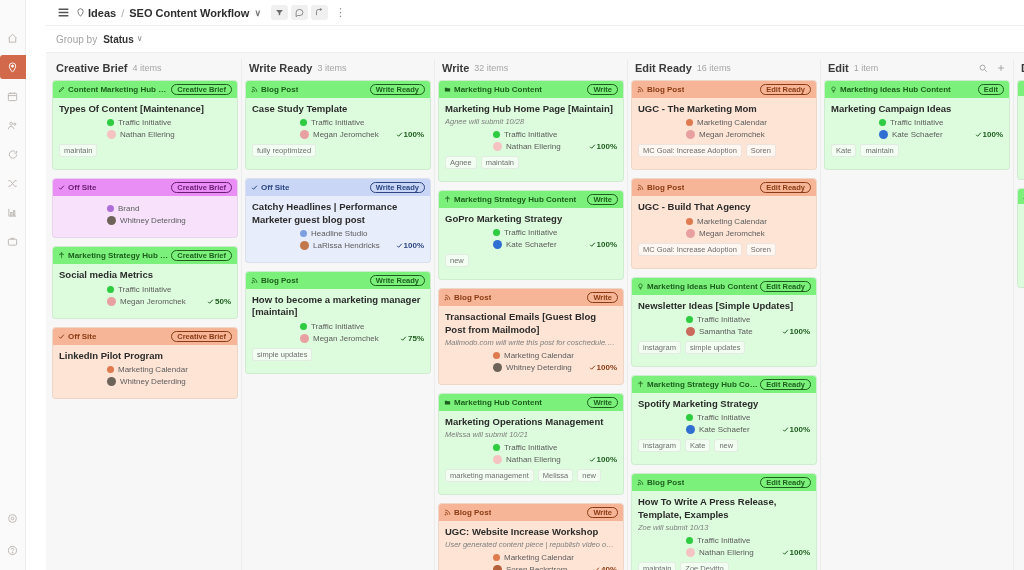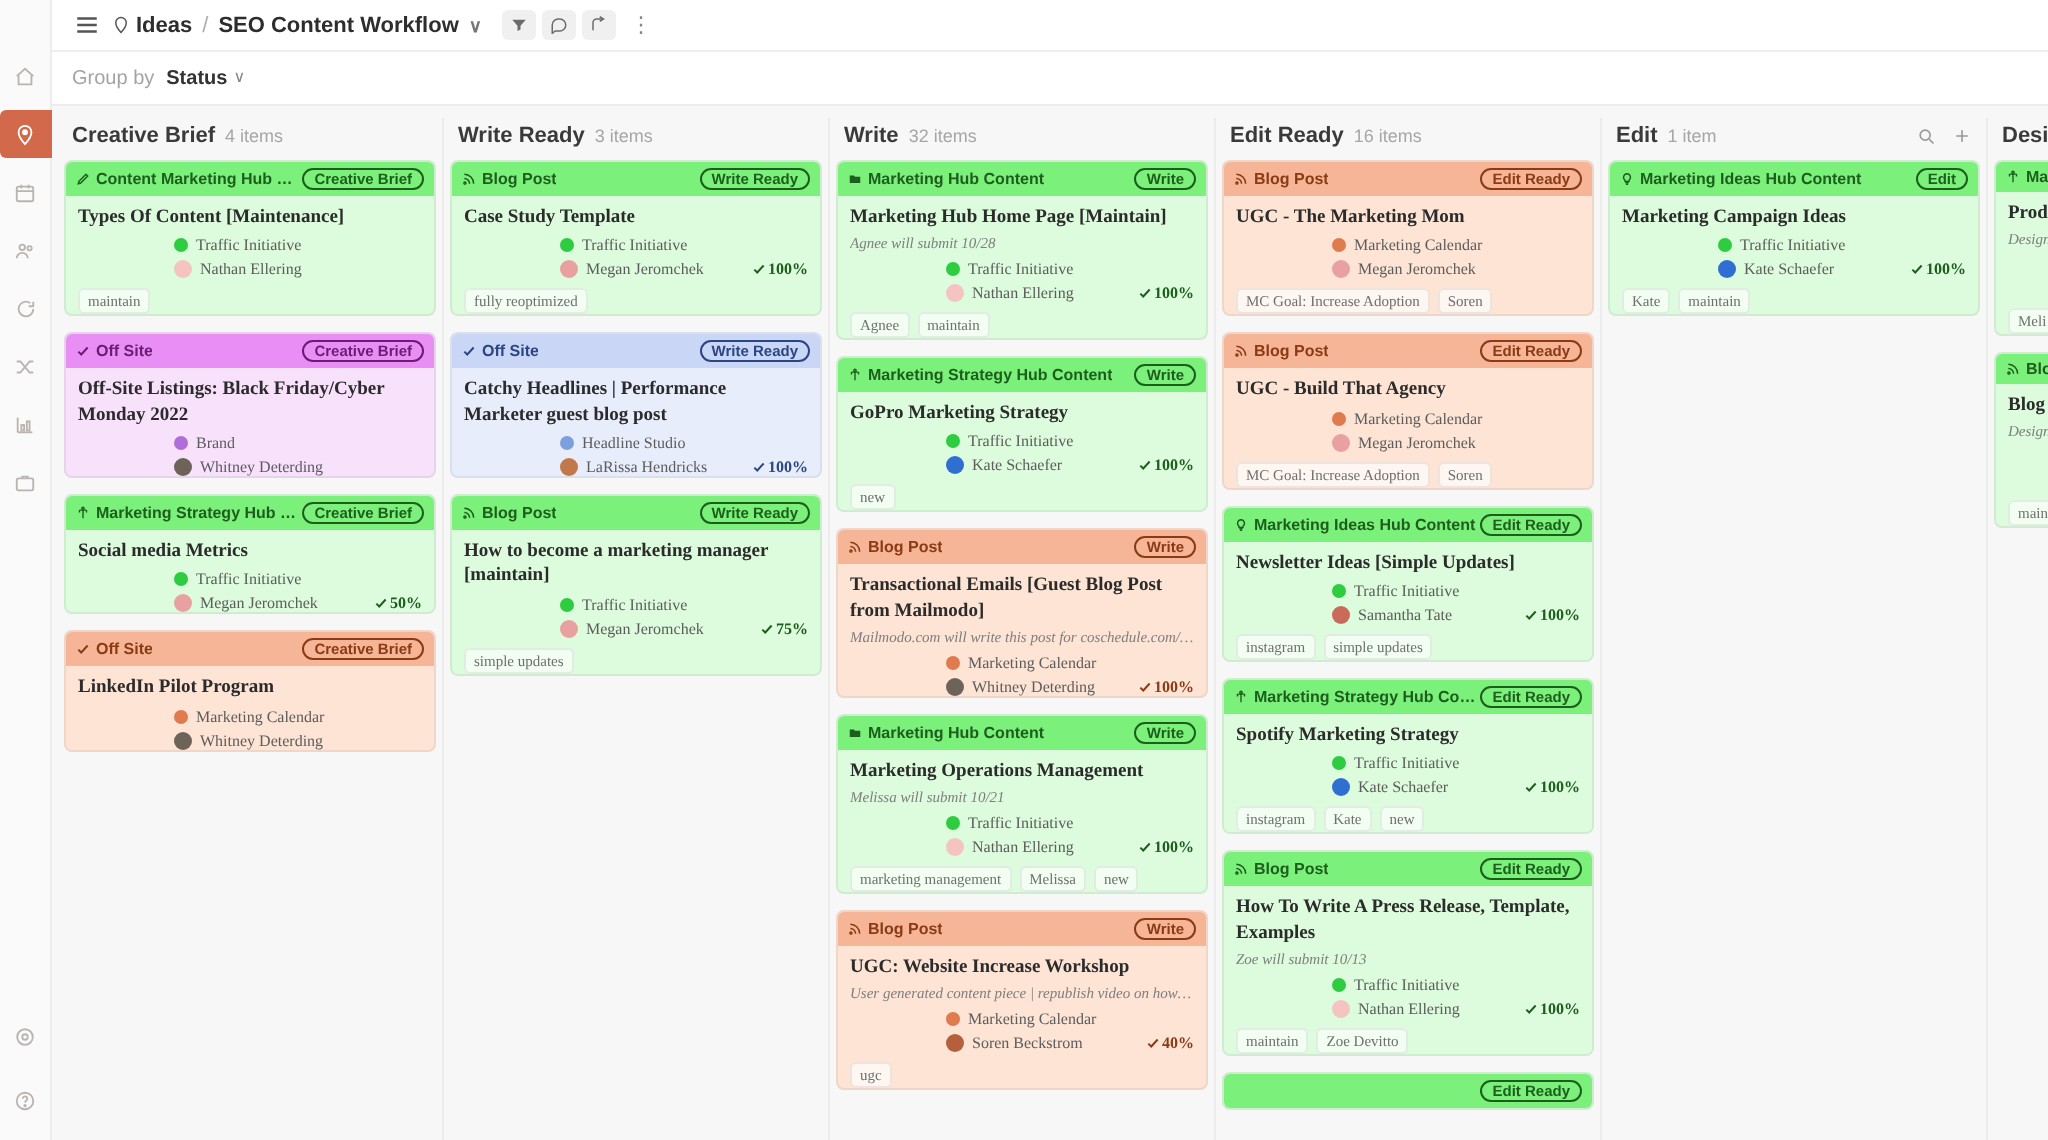--- a/index.html
+++ b/index.html
@@ -3,21 +3,21 @@
 <meta charset="utf-8">
 <style>
   * { box-sizing: border-box; margin: 0; padding: 0; }
   html, body {
     width: 1024px; height: 570px;
     overflow: hidden;
     font-family: "Liberation Sans", sans-serif;
     background: #ffffff;
     color: #3d3d3d;
   }
-  .app { display: flex; width: 824px; height: 570px; }
+  .app { display: flex; width: 824px; height: 570px; gap: 20px; }
 
   
   .rail {
     width: 26px; height: 570px;
     background: #fafafa;
     border-right: 1px solid #ededed;
     display: flex; flex-direction: column; align-items: center;
     padding-top: 26px;
     flex: 0 0 26px;
   }
@@ -105,21 +105,21 @@
   .card-head .ch-ico { margin-right: 3px; display: inline-flex; }
   .card-head .ch-name { white-space: nowrap; overflow: hidden; text-overflow: ellipsis; }
   .badge {
     margin-left: auto;
     border: 1px solid rgba(0,0,0,0.25);
     border-radius: 8px;
     padding: 0px 5px;
     font-size: 7.5px; font-weight: bold;
     white-space: nowrap;
   }
-  .card-body { padding: 5px 6px 0 6px; font-family: Liberation Serif, serif; }
+  .card-body { padding: 5px 6px 12px 6px; }
   .card-title { font-size: 9.5px; font-weight: bold; color: #2b2b2b; line-height: 1.3; margin-bottom: 2px;}
   .card-desc { font-size: 7.5px; font-style: italic; color: #7e7e7e; line-height: 1.3; margin-bottom: 2px;
                white-space: nowrap; overflow: hidden; text-overflow: ellipsis;}
   .row-line { display: flex; align-items: center; margin-top: 3px; font-size: 8px; color: #5c5c5c; margin-left: 48px; }
   .dot { width: 7px; height: 7px; border-radius: 50%; margin-right: 4px; flex: 0 0 7px; }
   .avatar { width: 9px; height: 9px; border-radius: 50%; margin-right: 4px; flex: 0 0 9px;
             display:flex; align-items:center; justify-content:center; font-size:5px; color:#fff; overflow:hidden;}
   .pct { margin-left: auto; font-size: 8px; font-weight: bold; display: flex; align-items: center; gap: 1px;}
   .tags { display: flex; flex-wrap: wrap; gap: 4px; margin-top: 5px; }
   .tag {
@@ -289,21 +289,20 @@
               <div class="card-head" style="background:#e98ef5;color:#6a1d72">
                 <span class="ch-ico">
                   <svg width="7" height="7" viewBox="0 0 24 24" fill="none" stroke="currentColor" stroke-width="3.4">
                     <path d="M4 13l5 5L20 6"></path>
                   </svg>
                 </span>
                 <span class="ch-name">Off Site</span>
                 <span class="badge" style="color:#6a1d72;border-color:#6a1d72">Creative Brief</span>
               </div>
               <div class="card-body">
-                <div class="card-title">Off-Site Listings: Black Friday/Cyber Monday 2022</div>
                 <div class="row-line">
                   <span class="dot" style="background:#b06fd8"></span>
                   <span>Brand</span>
                 </div>
                 <div class="row-line">
                   <span class="avatar" style="background:#6e6358"></span>
                   <span>Whitney Deterding</span>
                 </div>
               </div>
             </div>

